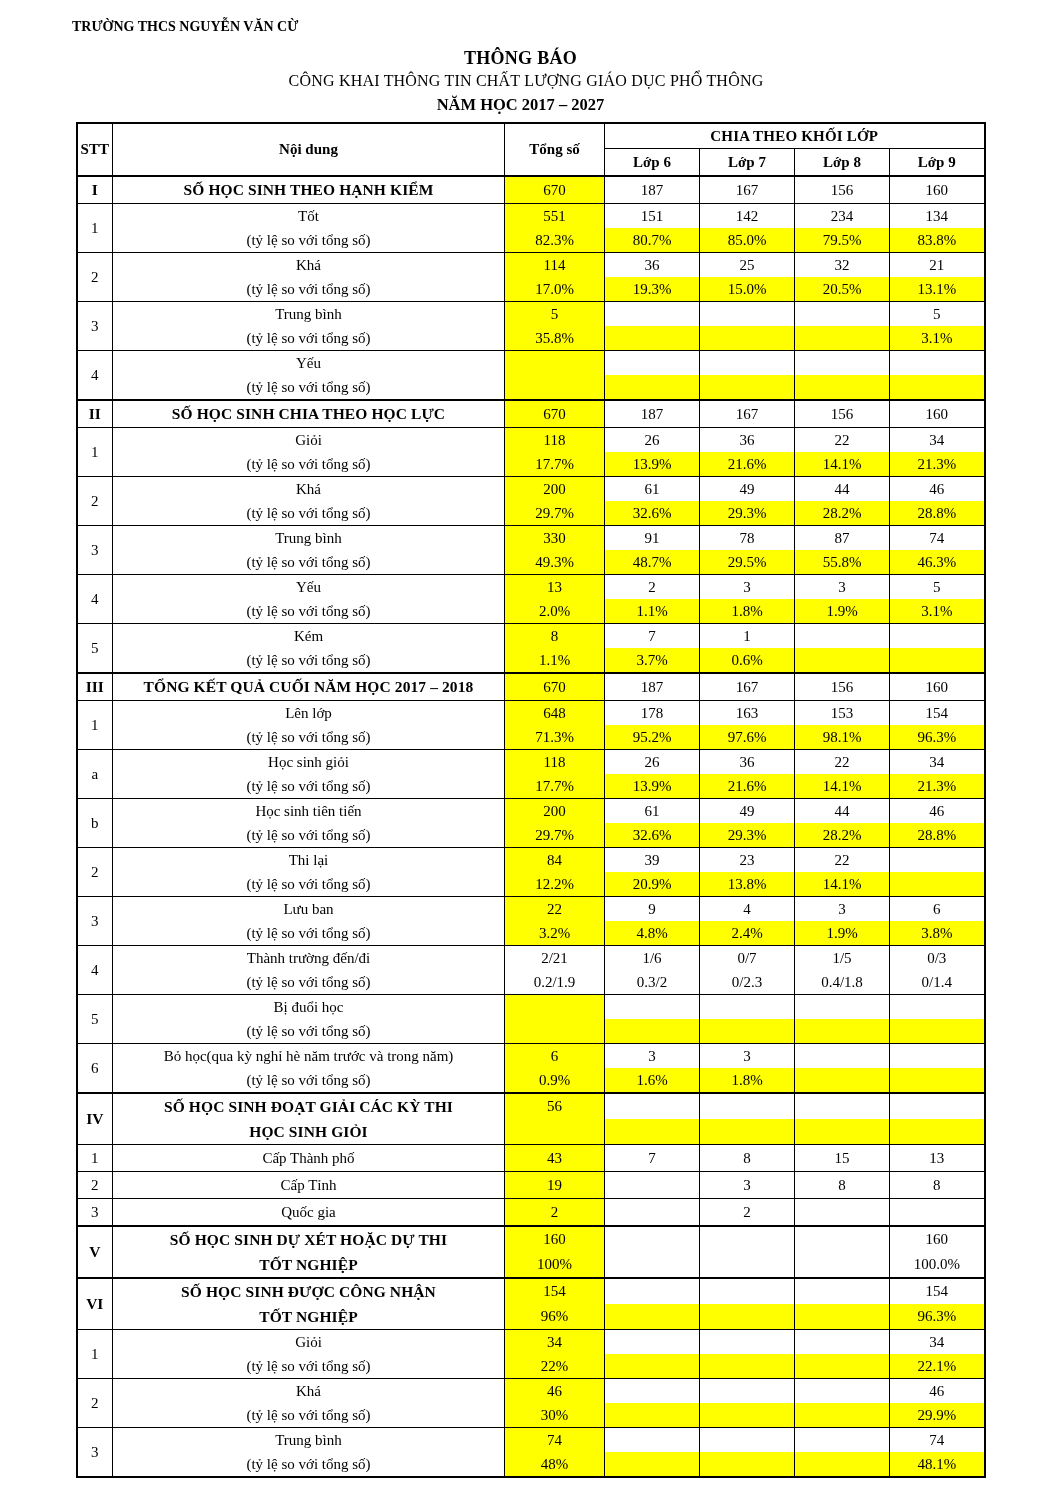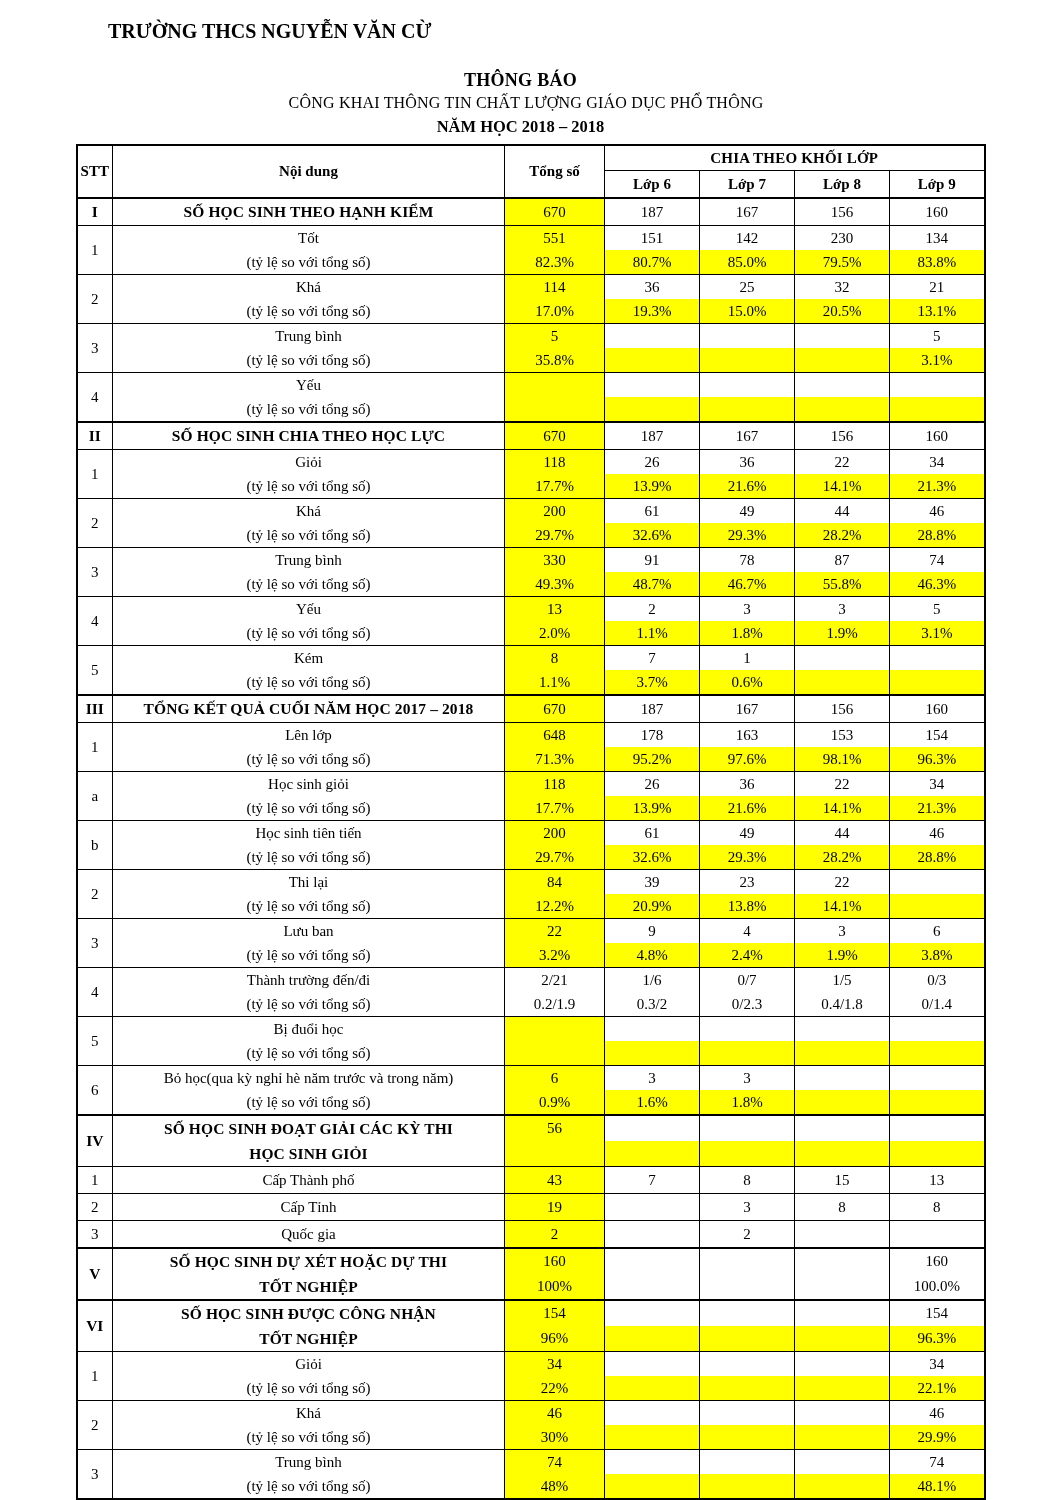--- a/index.html
+++ b/index.html
@@ -7,22 +7,22 @@
     width:1061px;height:1500px;
     font-family:"Liberation Serif","DejaVu Serif",serif;
     color:#000;
     -webkit-font-smoothing:antialiased;
   }
   .page{position:relative;width:1061px;height:1500px;padding:0;box-sizing:border-box;}
 
   
   .hdr{padding-top:18px;}
   .office{font-size:16.5px;letter-spacing:.1px;padding-left:68px;line-height:1.25;}
-  .school{font-size:20px;font-weight:bold;padding-left:108px;line-height:1.35;}
-  .titleblk{margin-top:24px;text-align:center;padding-right:20px;}
+  .school{font-size:14px;font-weight:bold;padding-left:72px;line-height:1.35;}
+  .titleblk{margin-top:10px;text-align:center;padding-right:20px;}
   .t1{font-size:18px;font-weight:bold;line-height:1.3;letter-spacing:.3px;}
   .t2{font-size:16px;font-weight:normal;line-height:1.35;letter-spacing:.2px;padding-left:11px;}
   .t3{font-size:16.5px;font-weight:bold;line-height:1.4;margin-top:1px;}
 
   
   .twrap{margin:6px auto 0 auto;width:910px;}
   table.rep{border-collapse:collapse;table-layout:fixed;width:910px;}
   table.rep td,table.rep th{
     border:1px solid #000;
     padding:0;
@@ -70,21 +70,21 @@
 </head>
 <body>
 
 <div class="page">
 
   <div class="hdr">
     <div class="school">TRƯỜNG THCS NGUYỄN VĂN CỪ</div>
     <div class="titleblk">
       <div class="t1">THÔNG BÁO</div>
       <div class="t2">CÔNG KHAI THÔNG TIN CHẤT LƯỢNG GIÁO DỤC PHỔ THÔNG</div>
-      <div class="t3">NĂM HỌC 2018 – 2018</div>
+      <div class="t3">NĂM HỌC 2017 – 2027</div>
     </div>
   </div>
 
   <div class="twrap">
     <table class="rep">
       <colgroup>
         <col class="c-stt">
           <col class="c-noi">
           <col class="c-tong">
         <col class="c-lop">
@@ -128,21 +128,21 @@
             </td>
             <td class="two">
               <span class="ln">151</span>
               <span class="ln yel">80.7%</span>
             </td>
             <td class="two">
               <span class="ln">142</span>
               <span class="ln yel">85.0%</span>
             </td>
             <td class="two">
-              <span class="ln">230</span>
+              <span class="ln">234</span>
               <span class="ln yel">79.5%</span>
             </td>
             <td class="two">
               <span class="ln">134</span>
               <span class="ln yel">83.8%</span>
             </td>
           </tr>
           <tr>
             <td class="stt">2</td>
             <td class="noi two">
@@ -296,21 +296,21 @@
             <td class="yel two">
               <span class="ln">330</span>
               <span class="ln">49.3%</span>
             </td>
             <td class="two">
               <span class="ln">91</span>
               <span class="ln yel">48.7%</span>
             </td>
             <td class="two">
               <span class="ln">78</span>
-              <span class="ln yel">46.7%</span>
+              <span class="ln yel">29.5%</span>
             </td>
             <td class="two">
               <span class="ln">87</span>
               <span class="ln yel">55.8%</span>
             </td>
             <td class="two">
               <span class="ln">74</span>
               <span class="ln yel">46.3%</span>
             </td>
           </tr>

